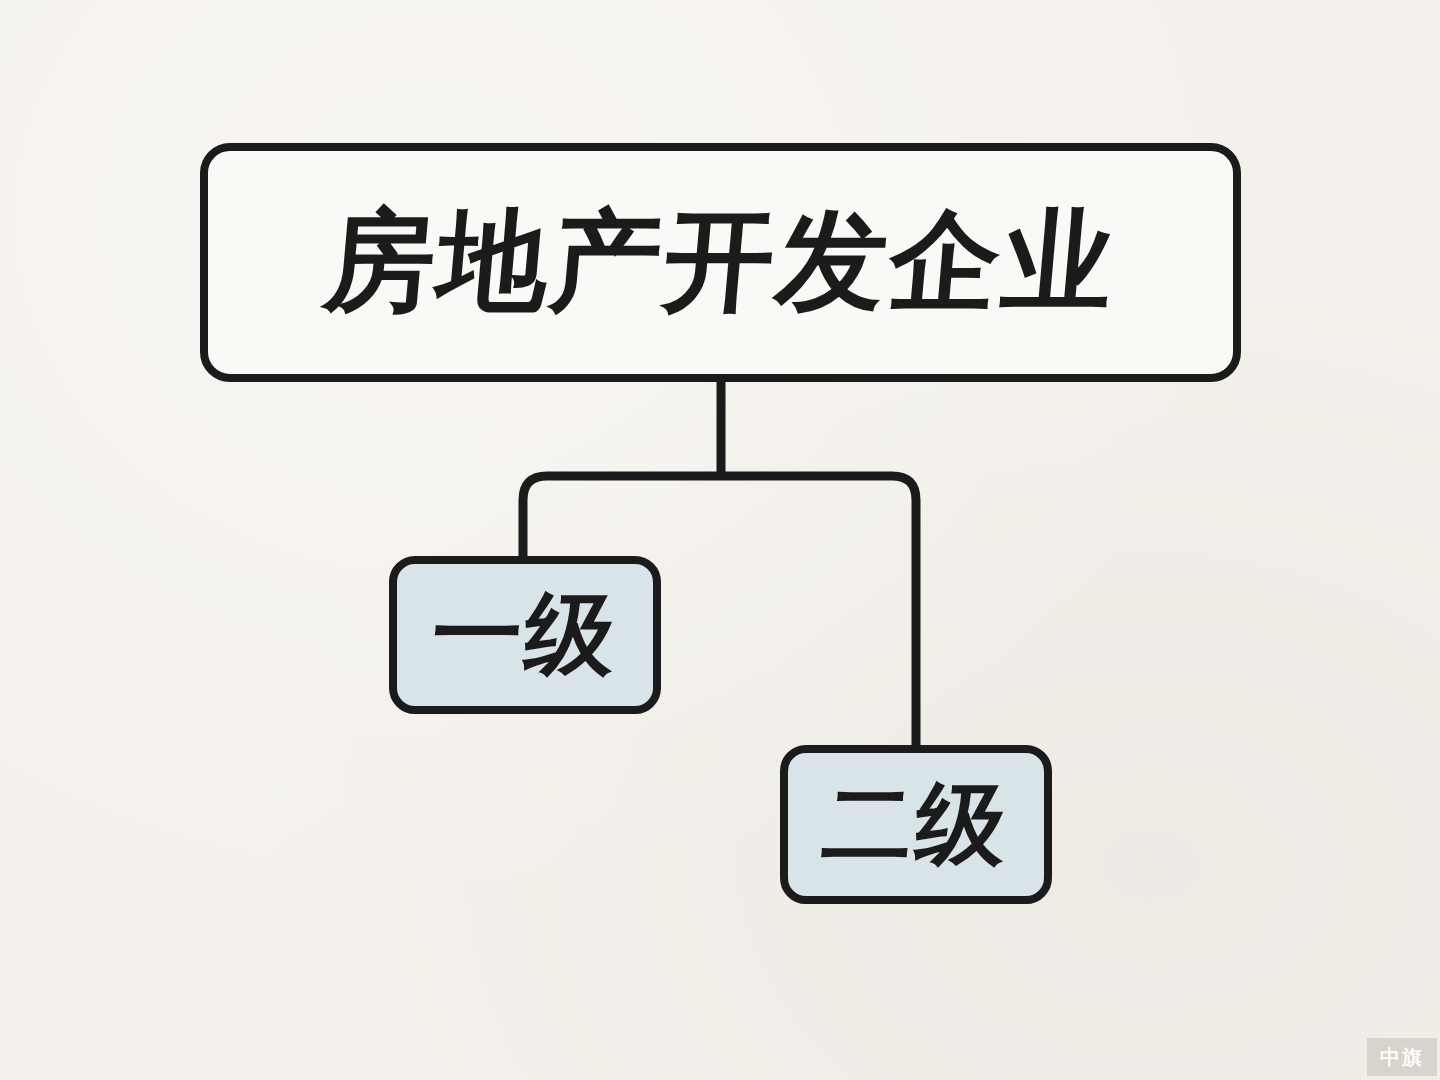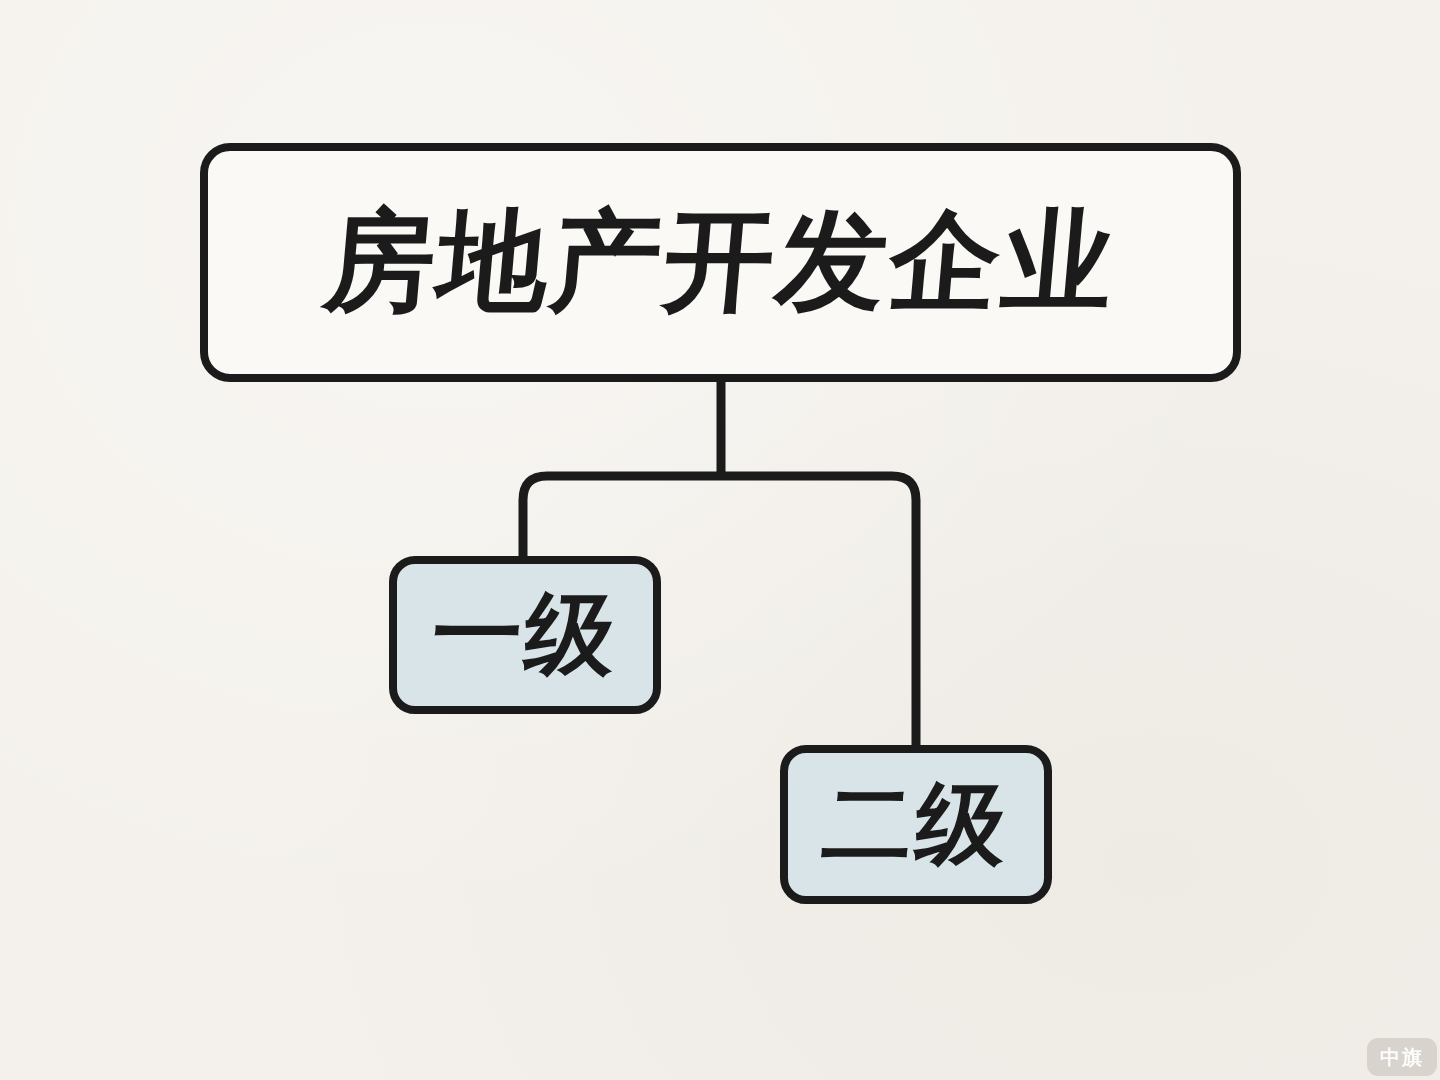--- a/index.html
+++ b/index.html
@@ -78,21 +78,21 @@
   }
   .child-label {
     font-size: 90px;
   }
   .watermark {
     position: absolute;
     left: 1367px;
     top: 1038px;
     width: 70px;
     height: 38px;
-    border-radius: 11px;
+    border-radius: 0;
     background: rgba(186, 181, 172, 0.45);
     color: rgba(255, 255, 255, 0.92);
     font-size: 20px;
     font-weight: bold;
     letter-spacing: 2px;
     display: flex;
     align-items: center;
     justify-content: center;
     z-index: 3;
   }

